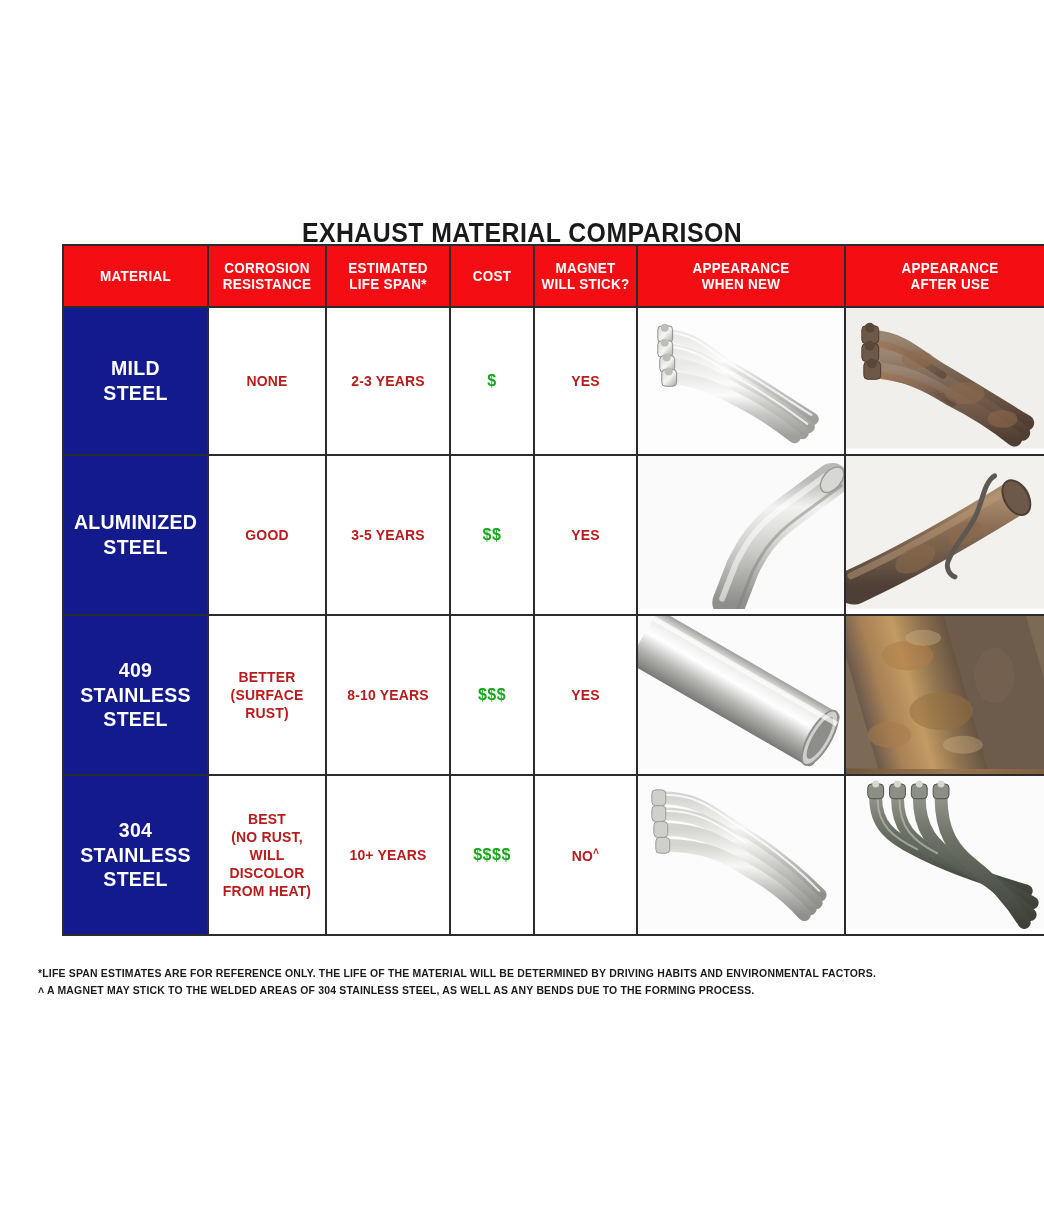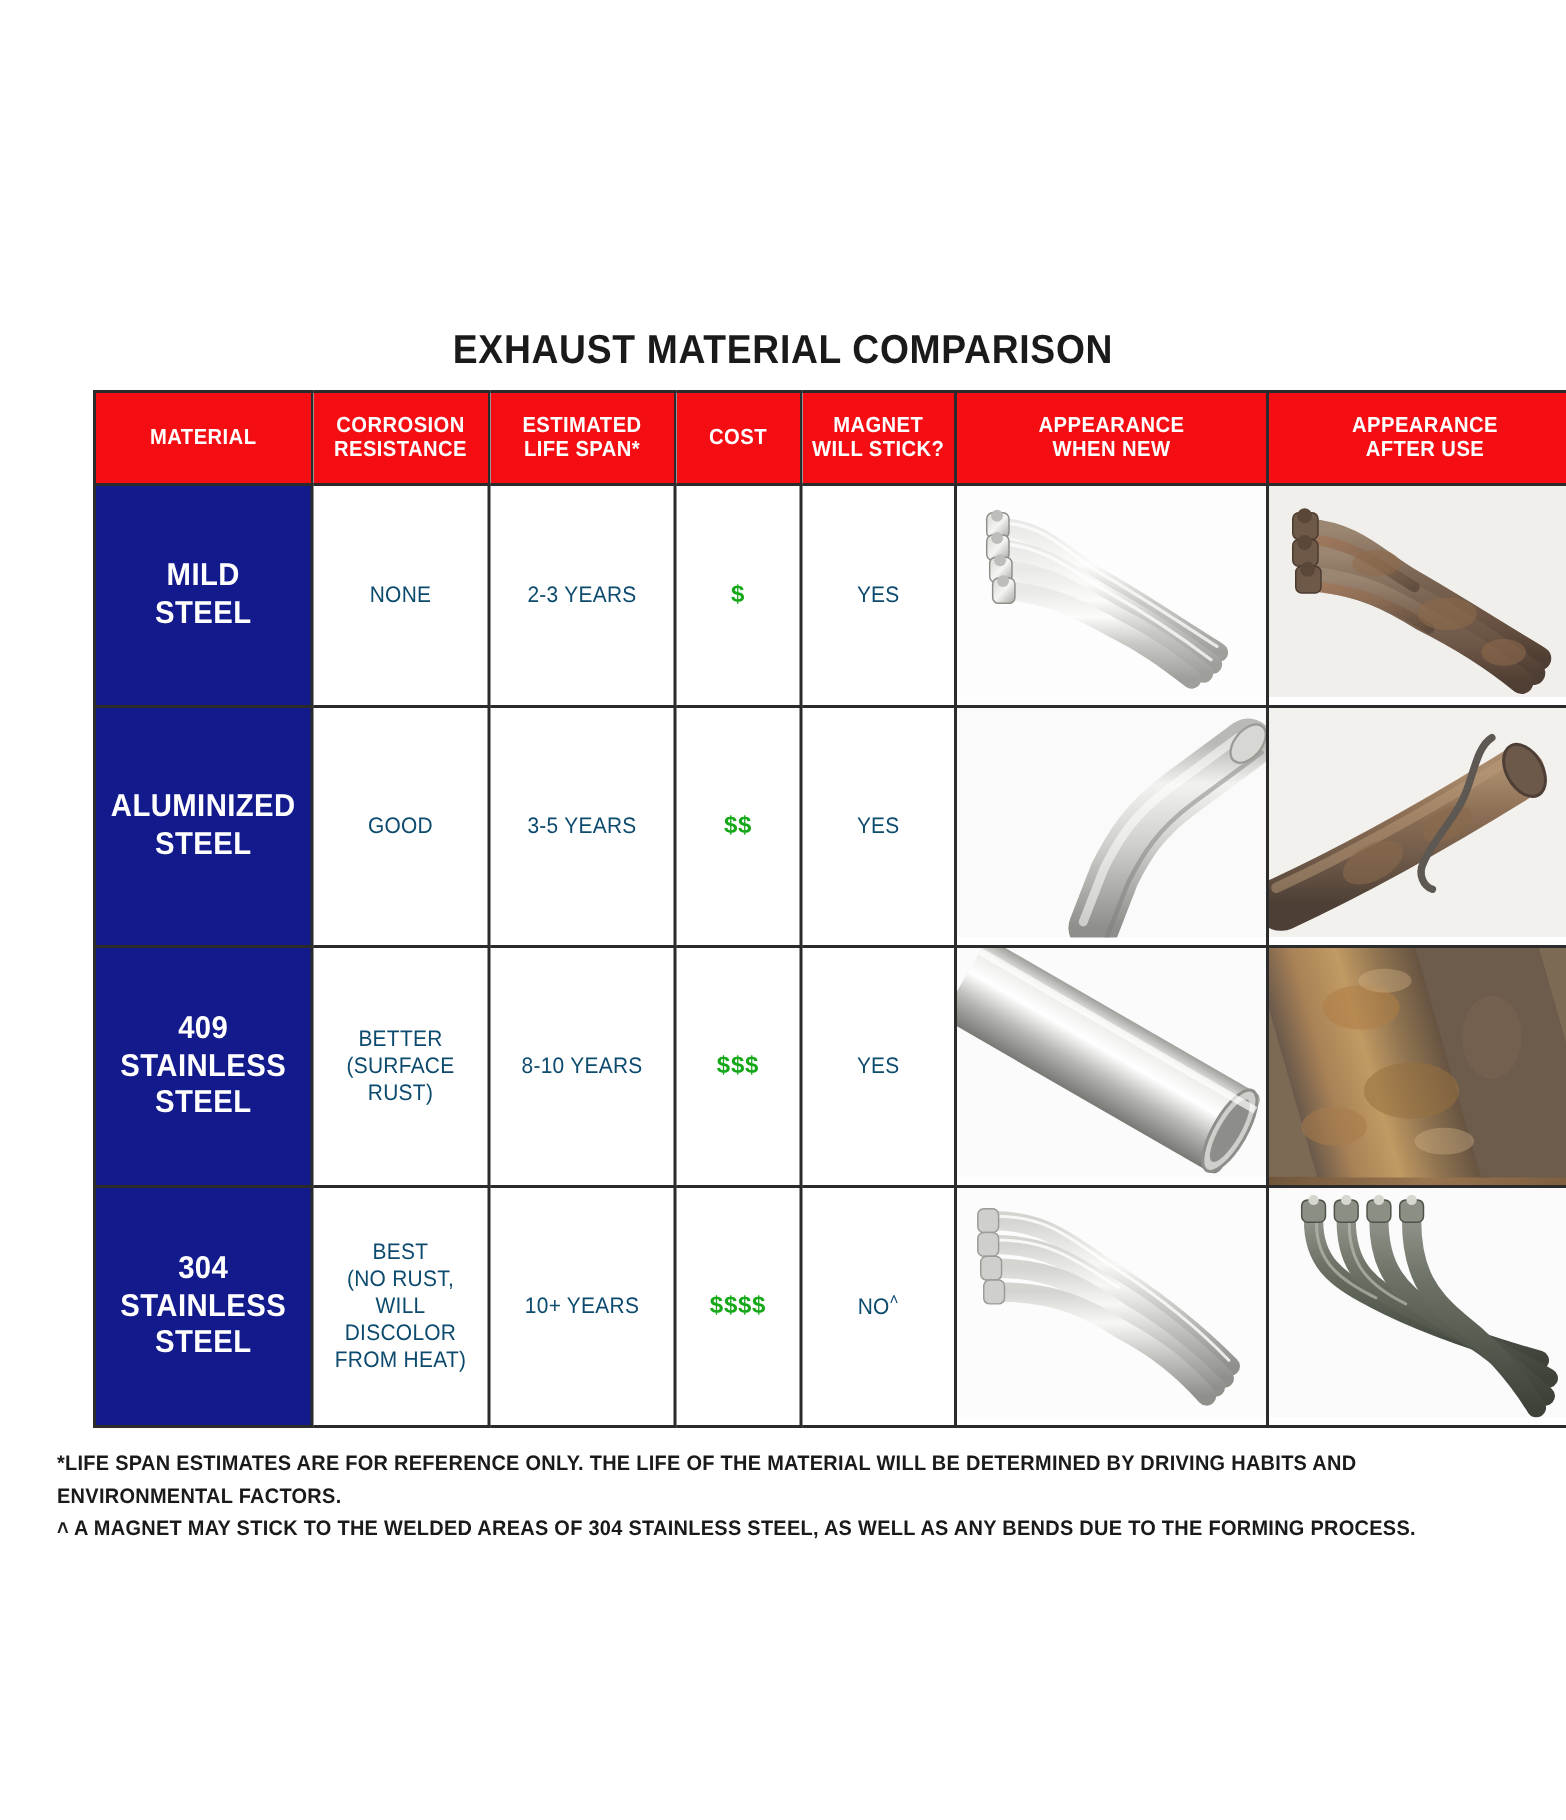--- a/index.html
+++ b/index.html
@@ -29,21 +29,21 @@
     font-size: 27px;
     font-weight: bold;
     letter-spacing: 0.5px;
     color: #1a1a1a;
     font-family: "Liberation Sans Narrow", "Liberation Sans", sans-serif;
     transform: scaleX(0.92);
   }
   .table-wrap {
     position: absolute;
     left: 26px;
-    top: 260px;
+    top: 244px;
     width: 967px;
     padding-left: 36px;
   }
   table.cmp {
     border-collapse: collapse;
     table-layout: fixed;
     width: 992px;
     background: #ffffff;
   }
   table.cmp td, table.cmp th {
@@ -70,23 +70,23 @@
   td.matcell {
     background: #131a8c;
     color: #ffffff;
     font-size: 21px;
     font-weight: bold;
     line-height: 1.18;
     letter-spacing: 0.3px;
   }
   td.matcell .ml { display:block; transform: scaleX(0.93); }
   td.txt {
-    color: #0c4a6e;
+    color: #b91c1c;
     font-size: 15px;
-    font-weight: normal;
+    font-weight: bold;
     line-height: 1.2;
     letter-spacing: 0.2px;
   }
   td.txt .tl { display:block; transform: scaleX(0.93); }
   td.cost {
     color: #17a81a;
     font-size: 16px;
     font-weight: bold;
     letter-spacing: 0.5px;
   }
@@ -110,21 +110,21 @@
   tr.r3 td { height: 158px; }
   tr.r4 td { height: 158px; }
 
   
   .notes {
     position: absolute;
     left: 38px;
     top: 965px;
     width: 980px;
     color: #1a1a1a;
-    font-size: 14px;
+    font-size: 11px;
     font-weight: bold;
     line-height: 1.55;
     letter-spacing: 0.2px;
     font-family: "Liberation Sans Narrow", "Liberation Sans", sans-serif;
   }
   .notes div { transform: scaleX(0.95); transform-origin: left center; }
 
   
   .photo { position:absolute; inset:0; }
   .bg-rustfull { background: linear-gradient(135deg,#8a6a4a 0%, #6d5338 40%, #9a7650 70%, #7a5c3e 100%); }

